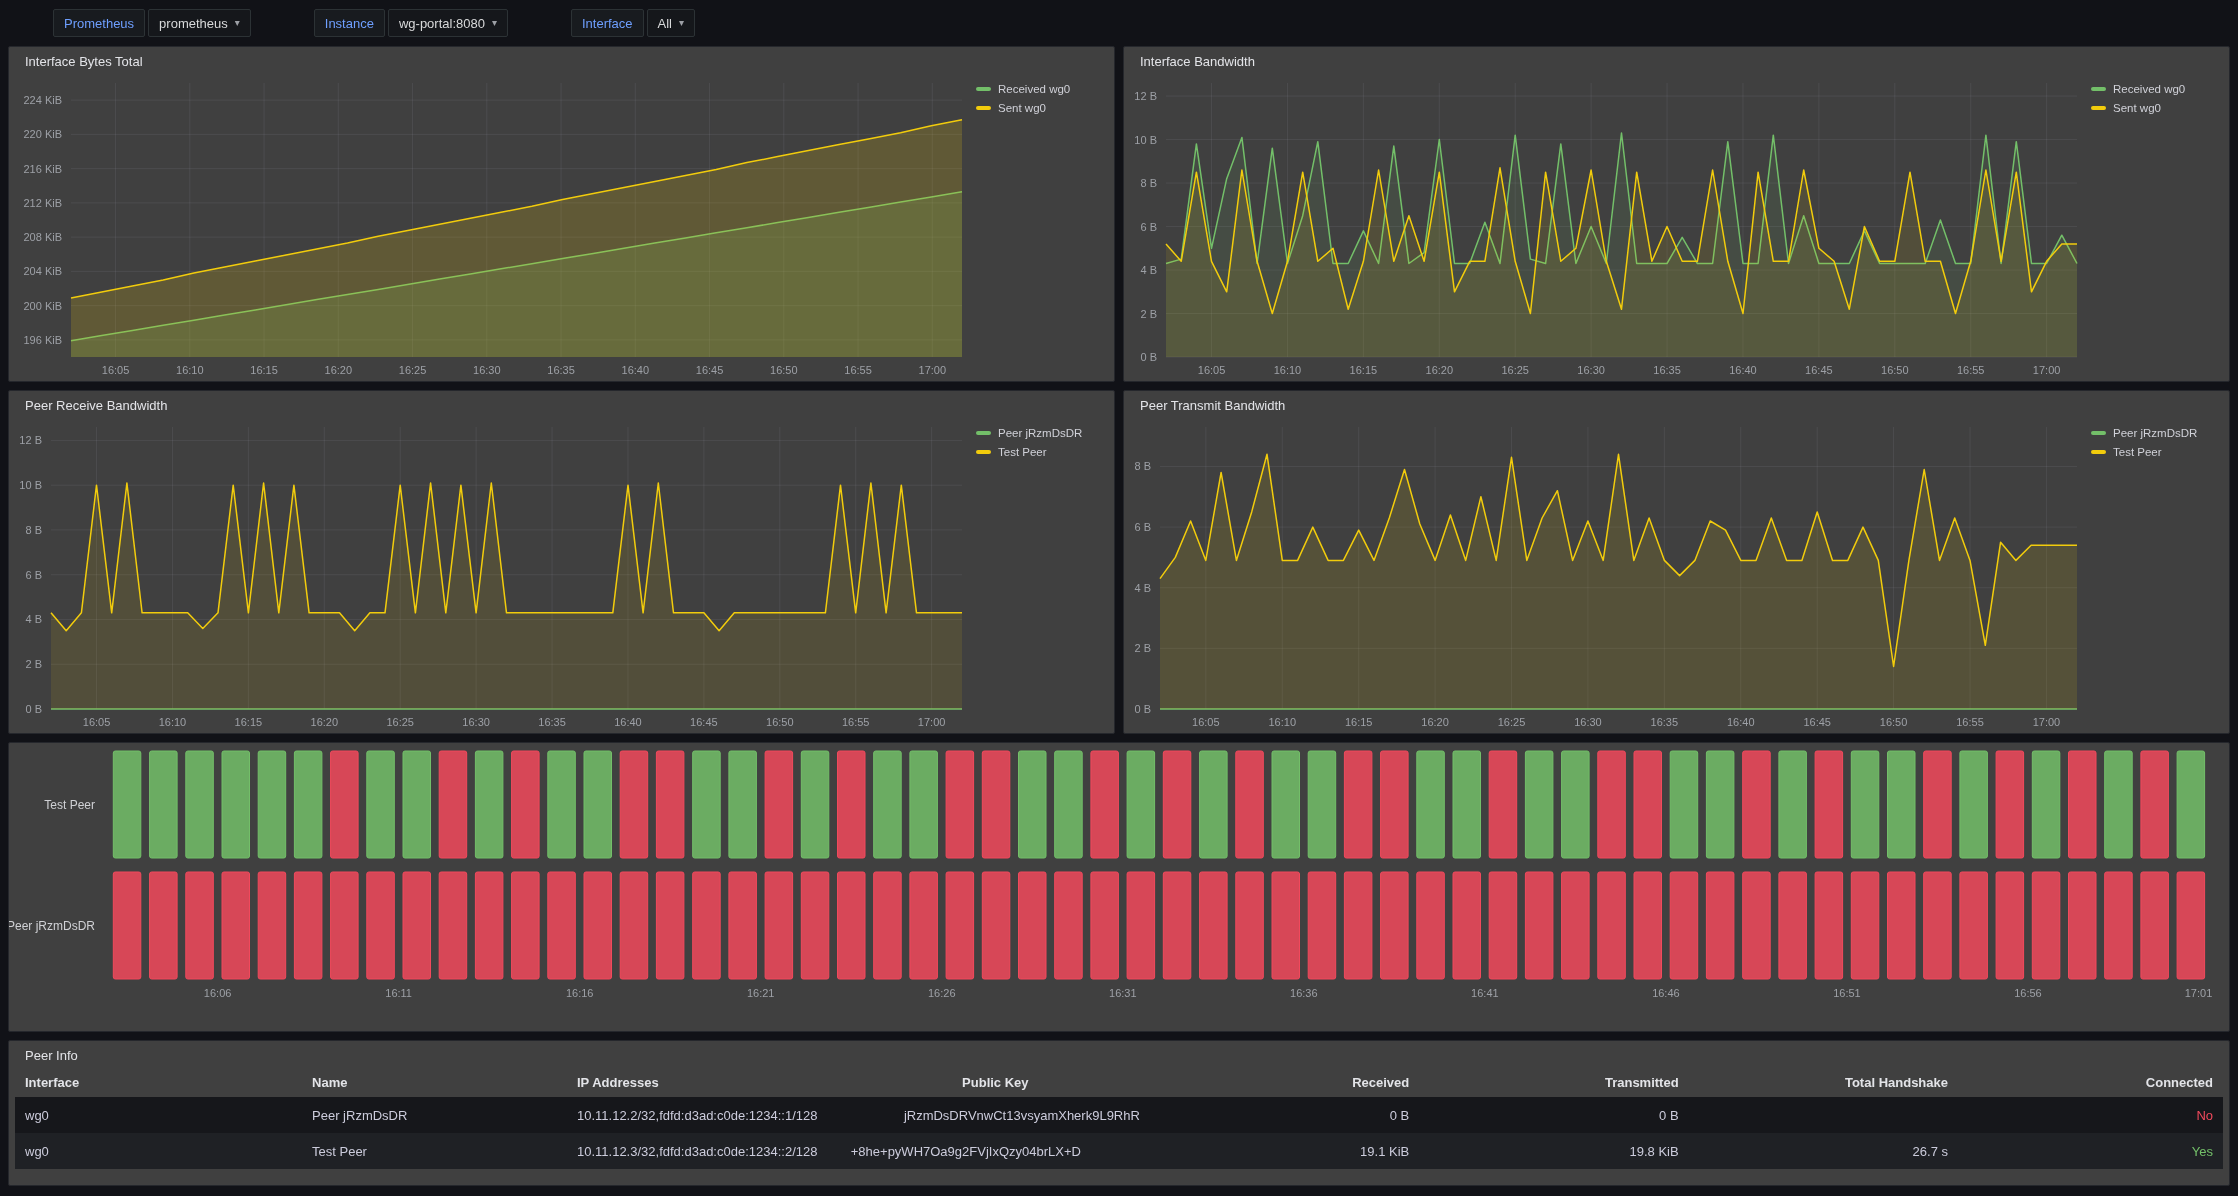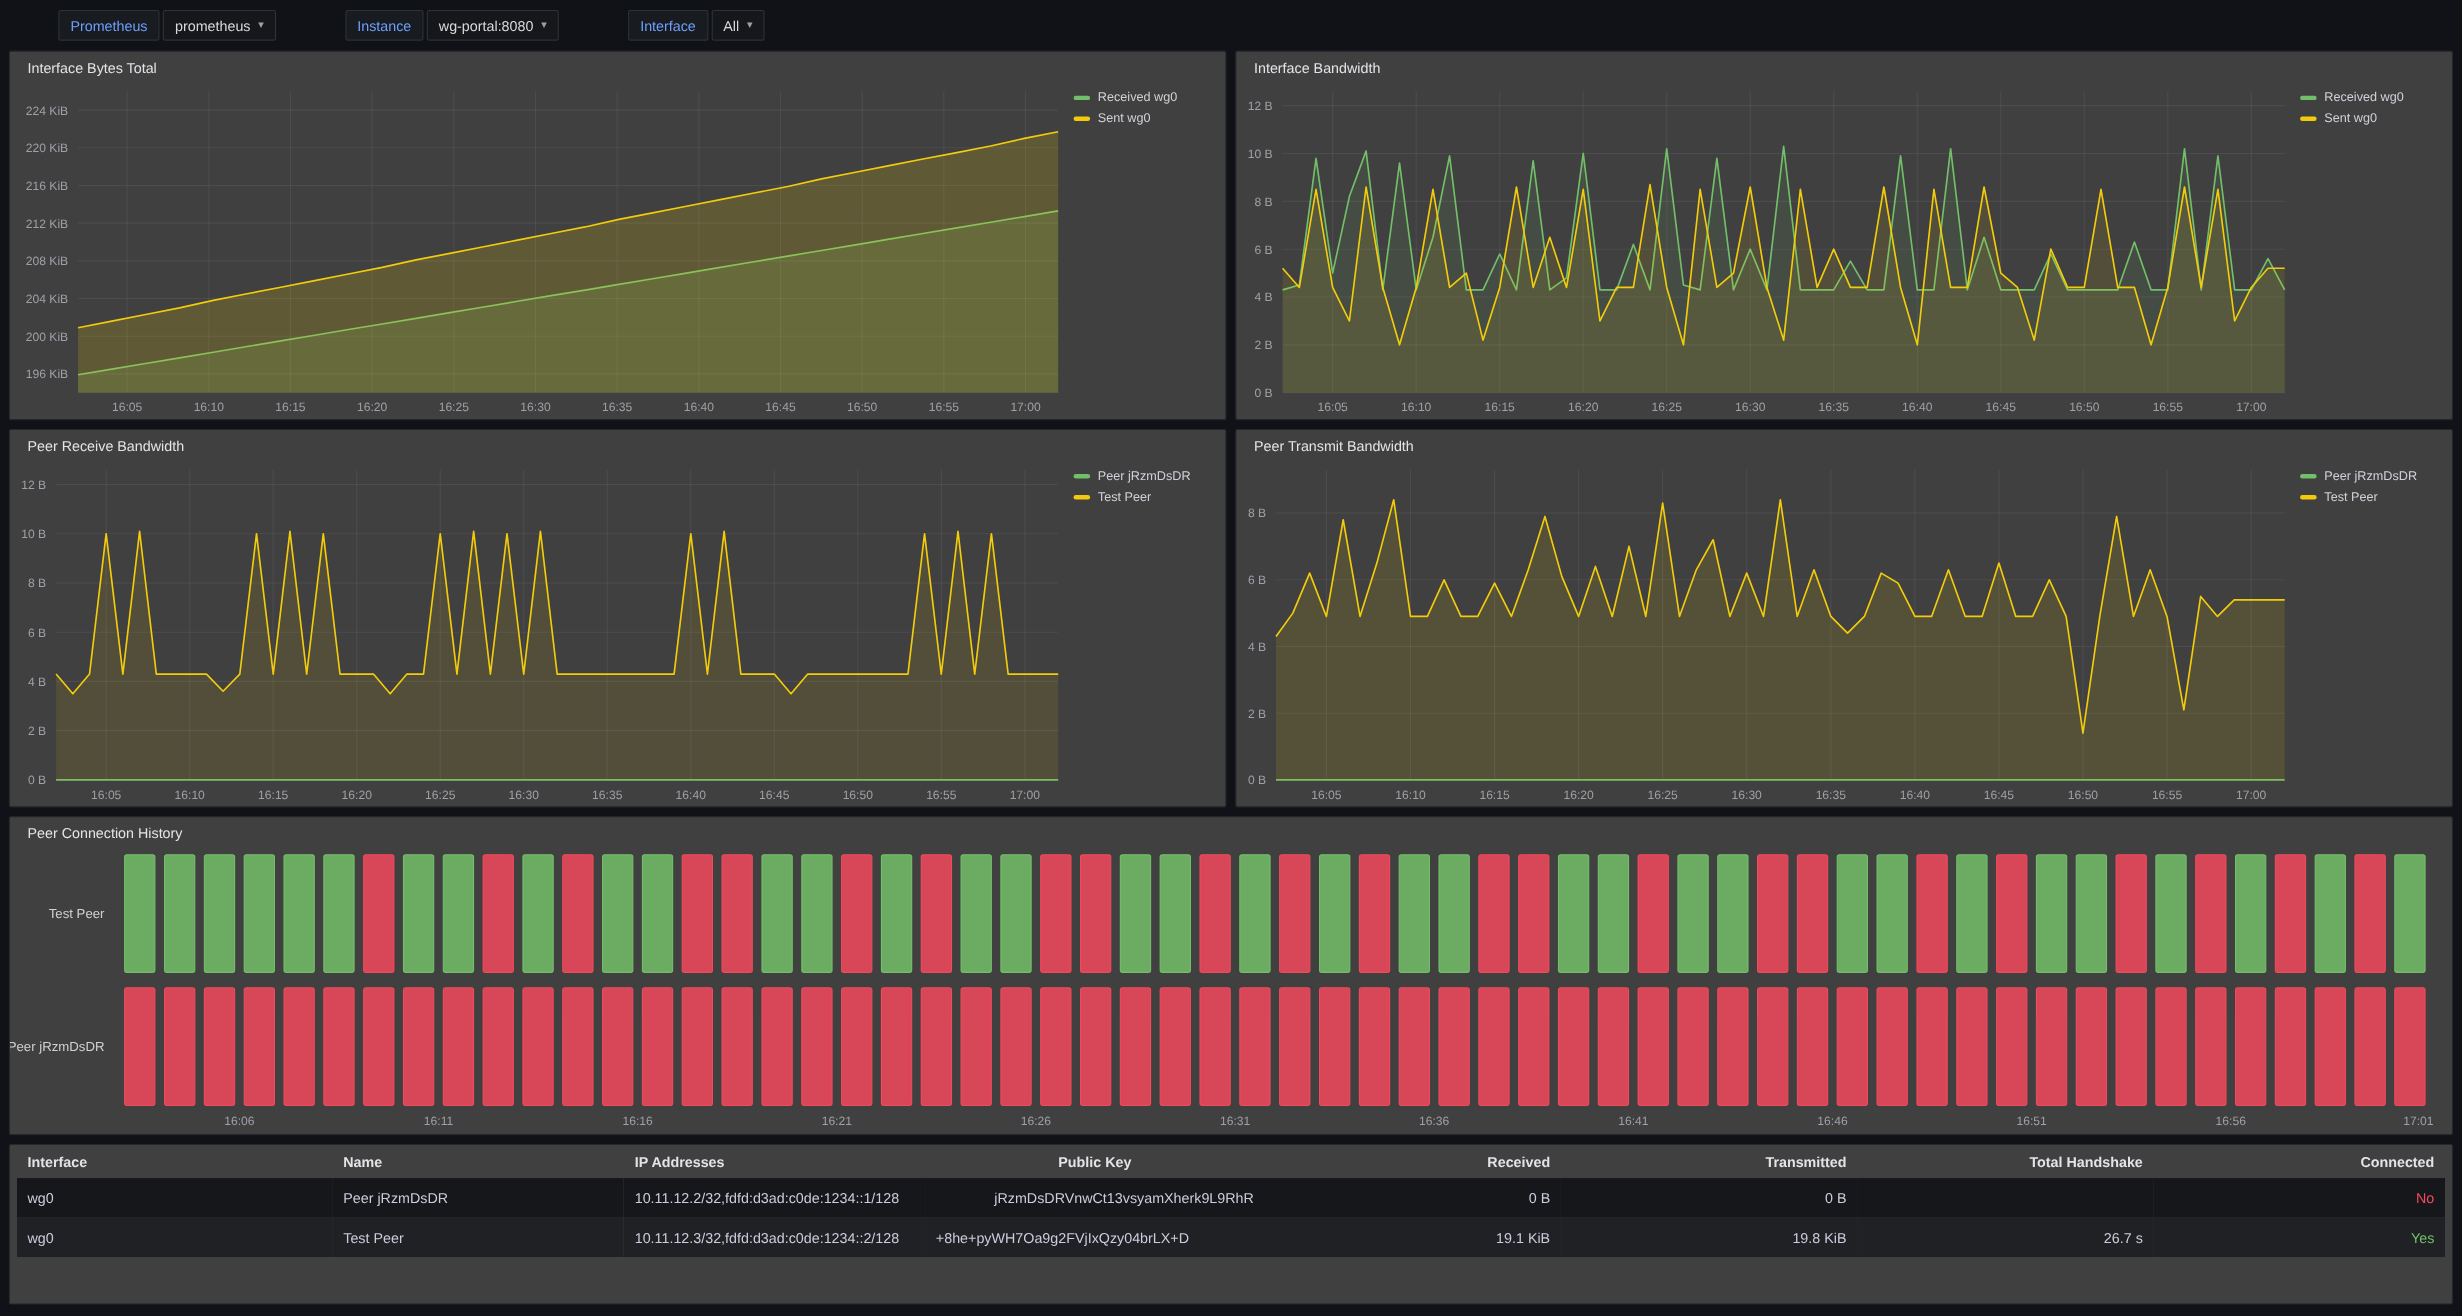--- a/index.html
+++ b/index.html
@@ -332,21 +332,20 @@
         </div>
         <div class="legend-item">
           <span class="swatch" style="background: rgb(242, 204, 12);"></span>
           <span>Test Peer</span>
         </div>
       </div>
     </div>
   </div>
 
   <div class="panel wide">
-    <div class="panel-header">Peer Connection History</div>
     <div class="panel-body">
       <div class="chart">
           <svg width="2220" height="262">
             <text x="86" y="65.5" text-anchor="end" fill="#d0d1d5" font-size="12">Test Peer</text>
             <rect x="104.3" y="8.0" width="27.5" height="107.0" rx="2" fill="#73bf69" fill-opacity="0.85" stroke="#73bf69" stroke-width="1"></rect>
             <rect x="140.6" y="8.0" width="27.5" height="107.0" rx="2" fill="#73bf69" fill-opacity="0.85" stroke="#73bf69" stroke-width="1"></rect>
             <rect x="176.8" y="8.0" width="27.5" height="107.0" rx="2" fill="#73bf69" fill-opacity="0.85" stroke="#73bf69" stroke-width="1"></rect>
             <rect x="213.0" y="8.0" width="27.5" height="107.0" rx="2" fill="#73bf69" fill-opacity="0.85" stroke="#73bf69" stroke-width="1"></rect>
             <rect x="249.2" y="8.0" width="27.5" height="107.0" rx="2" fill="#73bf69" fill-opacity="0.85" stroke="#73bf69" stroke-width="1"></rect>
             <rect x="285.4" y="8.0" width="27.5" height="107.0" rx="2" fill="#73bf69" fill-opacity="0.85" stroke="#73bf69" stroke-width="1"></rect>
@@ -472,20 +471,21 @@
             <text x="1656.896551724138" y="254" text-anchor="middle" fill="#9da0a6" font-size="11">16:46</text>
             <text x="1837.9310344827586" y="254" text-anchor="middle" fill="#9da0a6" font-size="11">16:51</text>
             <text x="2018.9655172413793" y="254" text-anchor="middle" fill="#9da0a6" font-size="11">16:56</text>
             <text x="2189.5" y="254" text-anchor="middle" fill="#9da0a6" font-size="11">17:01</text>
           </svg>
         </div>
     </div>
   </div>
 
   <div class="panel wide">
+    <div class="panel-header">Peer Info</div>
     <div class="panel-body">
       <div class="table-wrap">
           <table class="peer-table">
             <colgroup>
               <col style="width: 13%;">
               <col style="width: 12%;">
               <col style="width: 12.4%;">
               <col style="width: 14%;">
               <col style="width: 12.2%;">
               <col style="width: 12.2%;">

